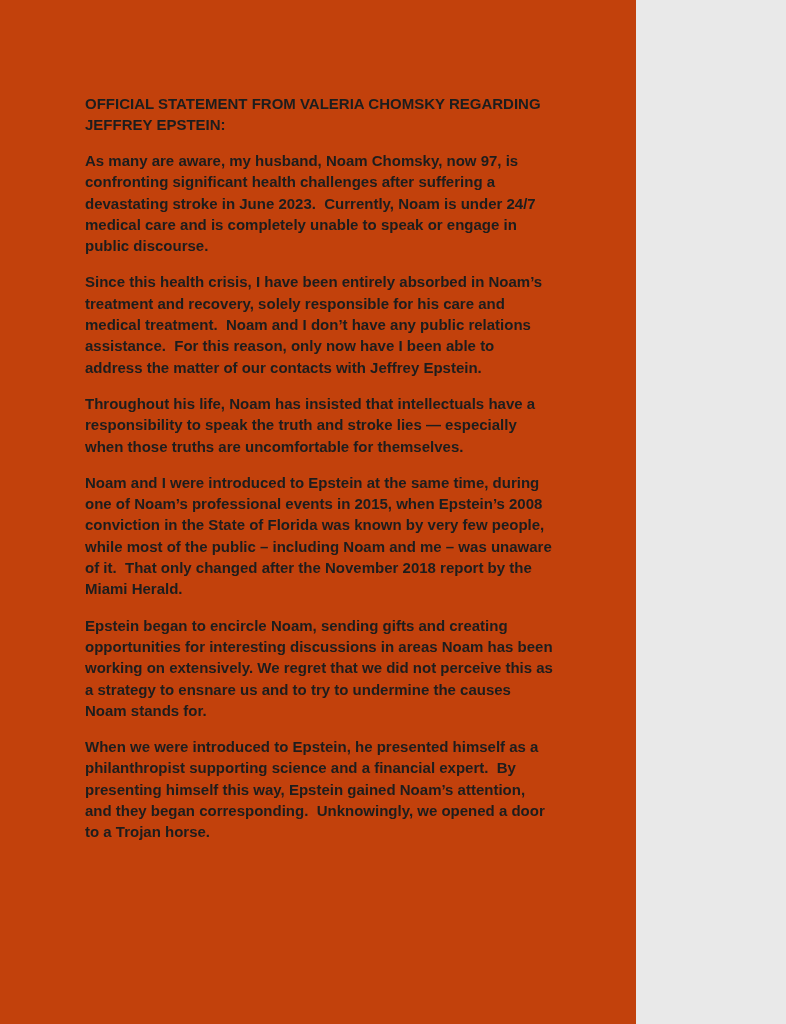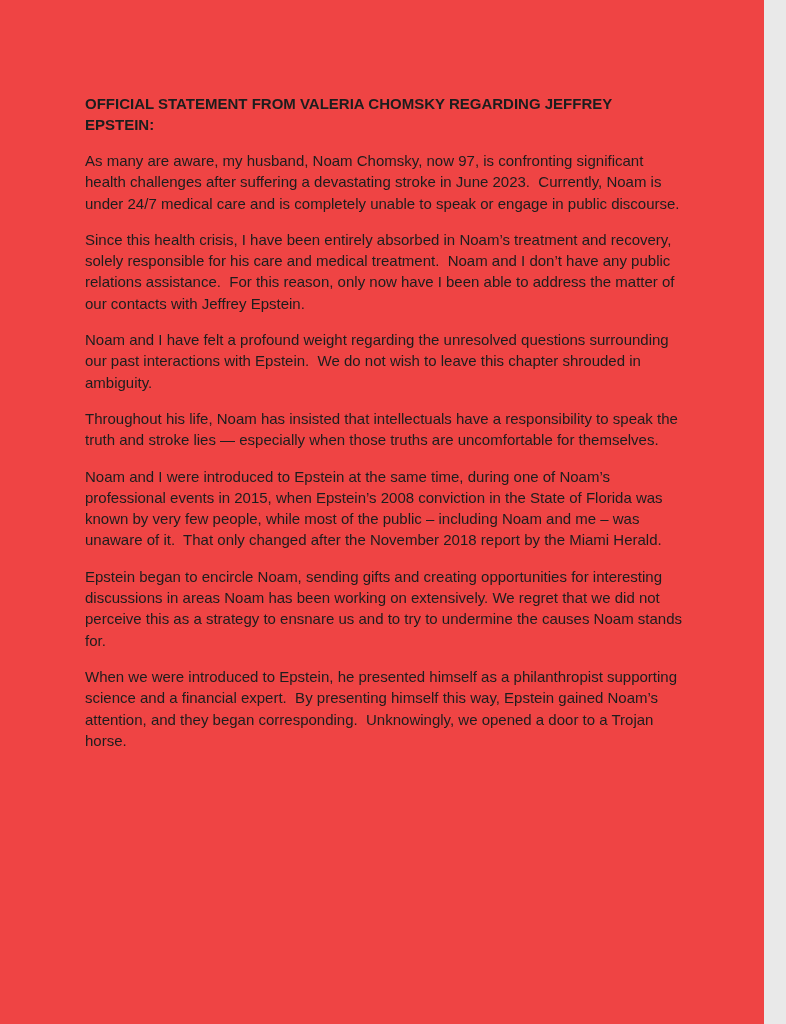--- a/index.html
+++ b/index.html
@@ -7,51 +7,50 @@
     padding: 0;
   }
   body {
     width: 786px;
     height: 1024px;
     background: #e9e9e9;
     overflow: hidden;
   }
   .page {
     position: relative;
-    width: 764px;
+    width: 636px;
     height: 1024px;
-    background: #ef4444;
+    background: #c2410c;
     box-sizing: border-box;
     padding: 93px 81px 0 85px;
     font-family: "Liberation Sans", "DejaVu Sans", sans-serif;
     color: #1d1d1d;
   }
   .doc-title {
     font-size: 15px;
     line-height: 21px;
     font-weight: 600;
     letter-spacing: 0px;
     margin: 0 0 15px 0;
     white-space: pre-wrap;
   }
   .doc-paragraph {
     font-size: 15px;
     line-height: 21.3px;
-    font-weight: 400;
+    font-weight: 700;
     margin: 0 0 15px 0;
     white-space: pre-wrap;
     max-width: 620px;
   }
 </style>
 </head>
 <body>
 
 <div class="page">
   <h1 class="doc-title">OFFICIAL STATEMENT FROM VALERIA CHOMSKY REGARDING JEFFREY EPSTEIN:</h1>
 
   <p class="doc-paragraph">As many are aware, my husband, Noam Chomsky, now 97, is confronting significant health challenges after suffering a devastating stroke in June 2023.  Currently, Noam is under 24/7 medical care and is completely unable to speak or engage in public discourse.</p>
   <p class="doc-paragraph">Since this health crisis, I have been entirely absorbed in Noam’s treatment and recovery, solely responsible for his care and medical treatment.  Noam and I don’t have any public relations assistance.  For this reason, only now have I been able to address the matter of our contacts with Jeffrey Epstein.</p>
-  <p class="doc-paragraph">Noam and I have felt a profound weight regarding the unresolved questions surrounding our past interactions with Epstein.  We do not wish to leave this chapter shrouded in ambiguity.</p>
   <p class="doc-paragraph">Throughout his life, Noam has insisted that intellectuals have a responsibility to speak the truth and stroke lies — especially when those truths are uncomfortable for themselves.</p>
   <p class="doc-paragraph">Noam and I were introduced to Epstein at the same time, during one of Noam’s professional events in 2015, when Epstein’s 2008 conviction in the State of Florida was known by very few people, while most of the public – including Noam and me – was unaware of it.  That only changed after the November 2018 report by the Miami Herald.</p>
   <p class="doc-paragraph">Epstein began to encircle Noam, sending gifts and creating opportunities for interesting discussions in areas Noam has been working on extensively. We regret that we did not perceive this as a strategy to ensnare us and to try to undermine the causes Noam stands for.</p>
   <p class="doc-paragraph">When we were introduced to Epstein, he presented himself as a philanthropist supporting science and a financial expert.  By presenting himself this way, Epstein gained Noam’s attention, and they began corresponding.  Unknowingly, we opened a door to a Trojan horse.</p>
 </div>
 
 </body></html>

